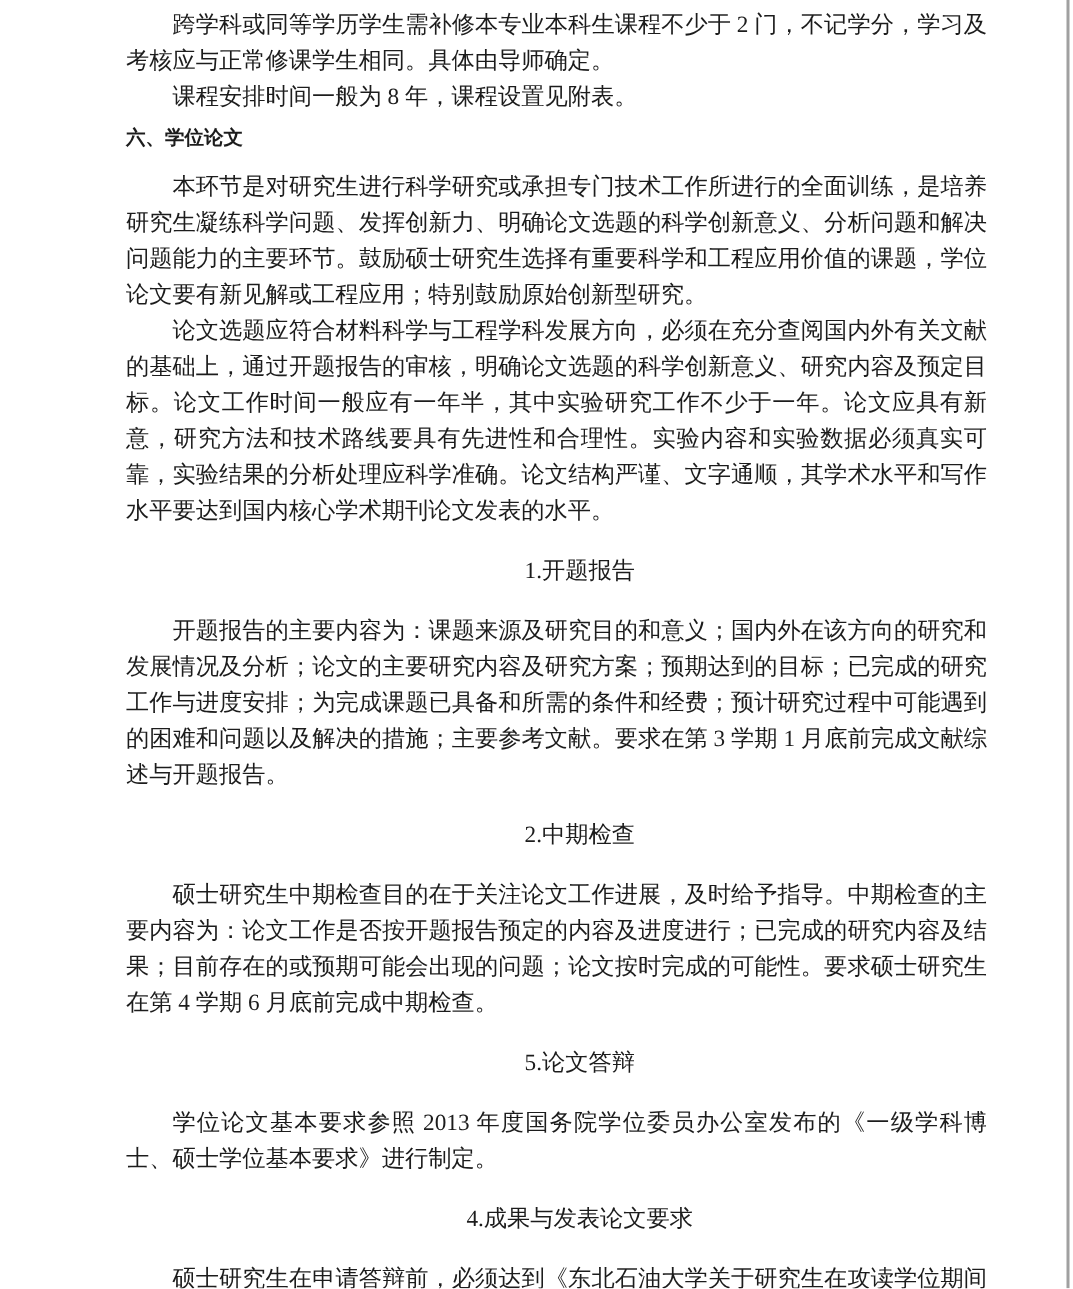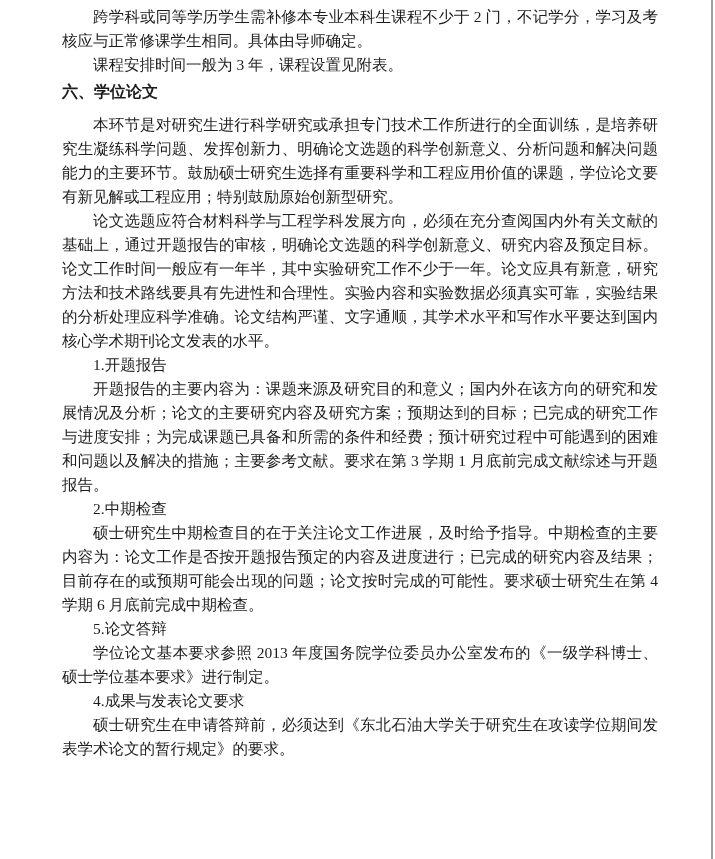--- a/index.html
+++ b/index.html
@@ -5,61 +5,62 @@
   html, body {
     margin: 0;
     padding: 0;
     background: #ffffff;
   }
   .page {
     position: relative;
     width: 715px;
     height: 859px;
     box-sizing: border-box;
-    padding: 5px 57px 0 62px;
+    padding: 5px 57px 0 84px;
     background: #ffffff;
     overflow: hidden;
     font-family: "Liberation Serif", "DejaVu Serif", serif;
     font-size: 15.5px;
     line-height: 24px;
     color: #1c1c1c;
   }
   .para {
     margin: 0;
     text-indent: 31px;
     text-align: justify;
     text-align-last: left;
   }
   .sub {
-    margin: 0;
+    margin: 16px;
     text-indent: 31px;
+    text-align: center;
   }
   .heading {
     margin: 3px 0 9px 0;
     font-family: "Liberation Sans", "DejaVu Sans", sans-serif;
-    font-size: 16px;
+    font-size: 13px;
     line-height: 24px;
     font-weight: bold;
     color: #1c1c1c;
   }
   .page-right-edge {
     position: absolute;
     top: 0;
     left: 711px;
     width: 1.5px;
     height: 859px;
     background: #a0a0a0;
   }
 </style>
 </head>
 <body>
 
 <div class="page">
   <p class="para">跨学科或同等学历学生需补修本专业本科生课程不少于 2 门，不记学分，学习及考核应与正常修课学生相同。具体由导师确定。</p>
-  <p class="para">课程安排时间一般为 3 年，课程设置见附表。</p>
+  <p class="para">课程安排时间一般为 8 年，课程设置见附表。</p>
   <h2 class="heading">六、学位论文</h2>
   <p class="para">本环节是对研究生进行科学研究或承担专门技术工作所进行的全面训练，是培养研究生凝练科学问题、发挥创新力、明确论文选题的科学创新意义、分析问题和解决问题能力的主要环节。鼓励硕士研究生选择有重要科学和工程应用价值的课题，学位论文要有新见解或工程应用；特别鼓励原始创新型研究。</p>
   <p class="para">论文选题应符合材料科学与工程学科发展方向，必须在充分查阅国内外有关文献的基础上，通过开题报告的审核，明确论文选题的科学创新意义、研究内容及预定目标。论文工作时间一般应有一年半，其中实验研究工作不少于一年。论文应具有新意，研究方法和技术路线要具有先进性和合理性。实验内容和实验数据必须真实可靠，实验结果的分析处理应科学准确。论文结构严谨、文字通顺，其学术水平和写作水平要达到国内核心学术期刊论文发表的水平。</p>
   <p class="sub">1.开题报告</p>
   <p class="para">开题报告的主要内容为：课题来源及研究目的和意义；国内外在该方向的研究和发展情况及分析；论文的主要研究内容及研究方案；预期达到的目标；已完成的研究工作与进度安排；为完成课题已具备和所需的条件和经费；预计研究过程中可能遇到的困难和问题以及解决的措施；主要参考文献。要求在第 3 学期 1 月底前完成文献综述与开题报告。</p>
   <p class="sub">2.中期检查</p>
   <p class="para">硕士研究生中期检查目的在于关注论文工作进展，及时给予指导。中期检查的主要内容为：论文工作是否按开题报告预定的内容及进度进行；已完成的研究内容及结果；目前存在的或预期可能会出现的问题；论文按时完成的可能性。要求硕士研究生在第 4 学期 6 月底前完成中期检查。</p>
   <p class="sub">5.论文答辩</p>
   <p class="para">学位论文基本要求参照 2013 年度国务院学位委员办公室发布的《一级学科博士、硕士学位基本要求》进行制定。</p>
   <p class="sub">4.成果与发表论文要求</p>

